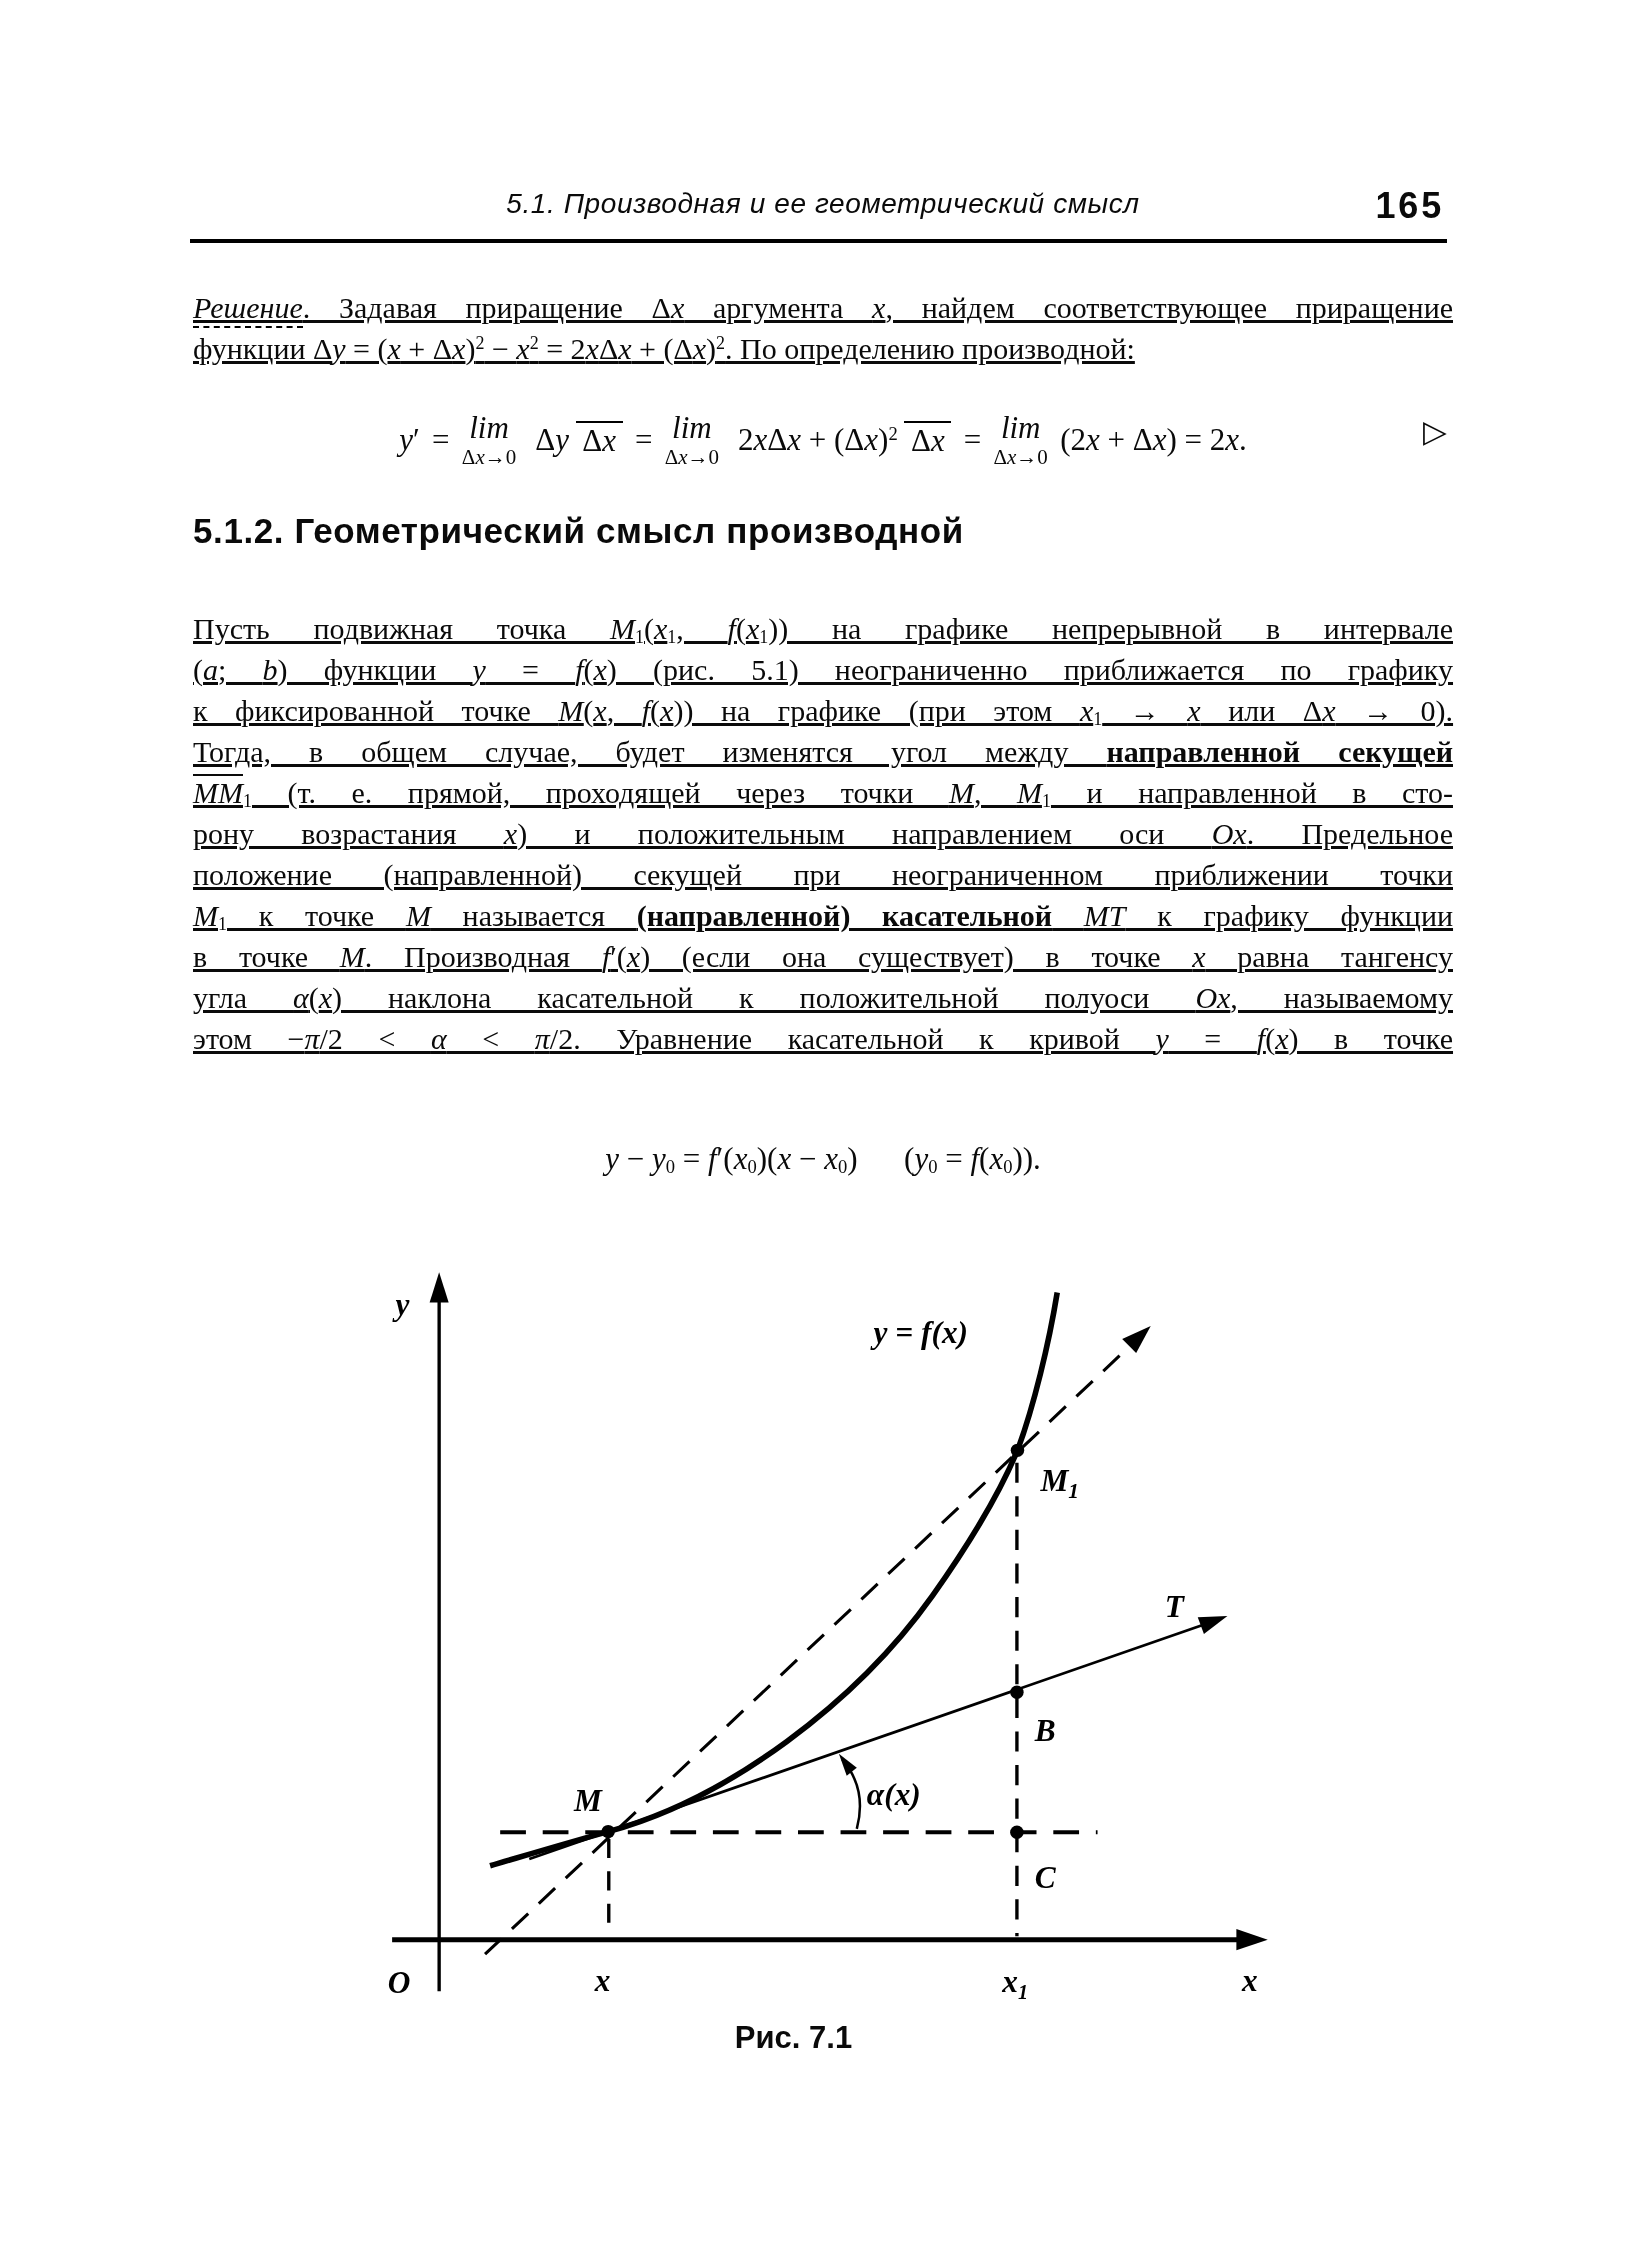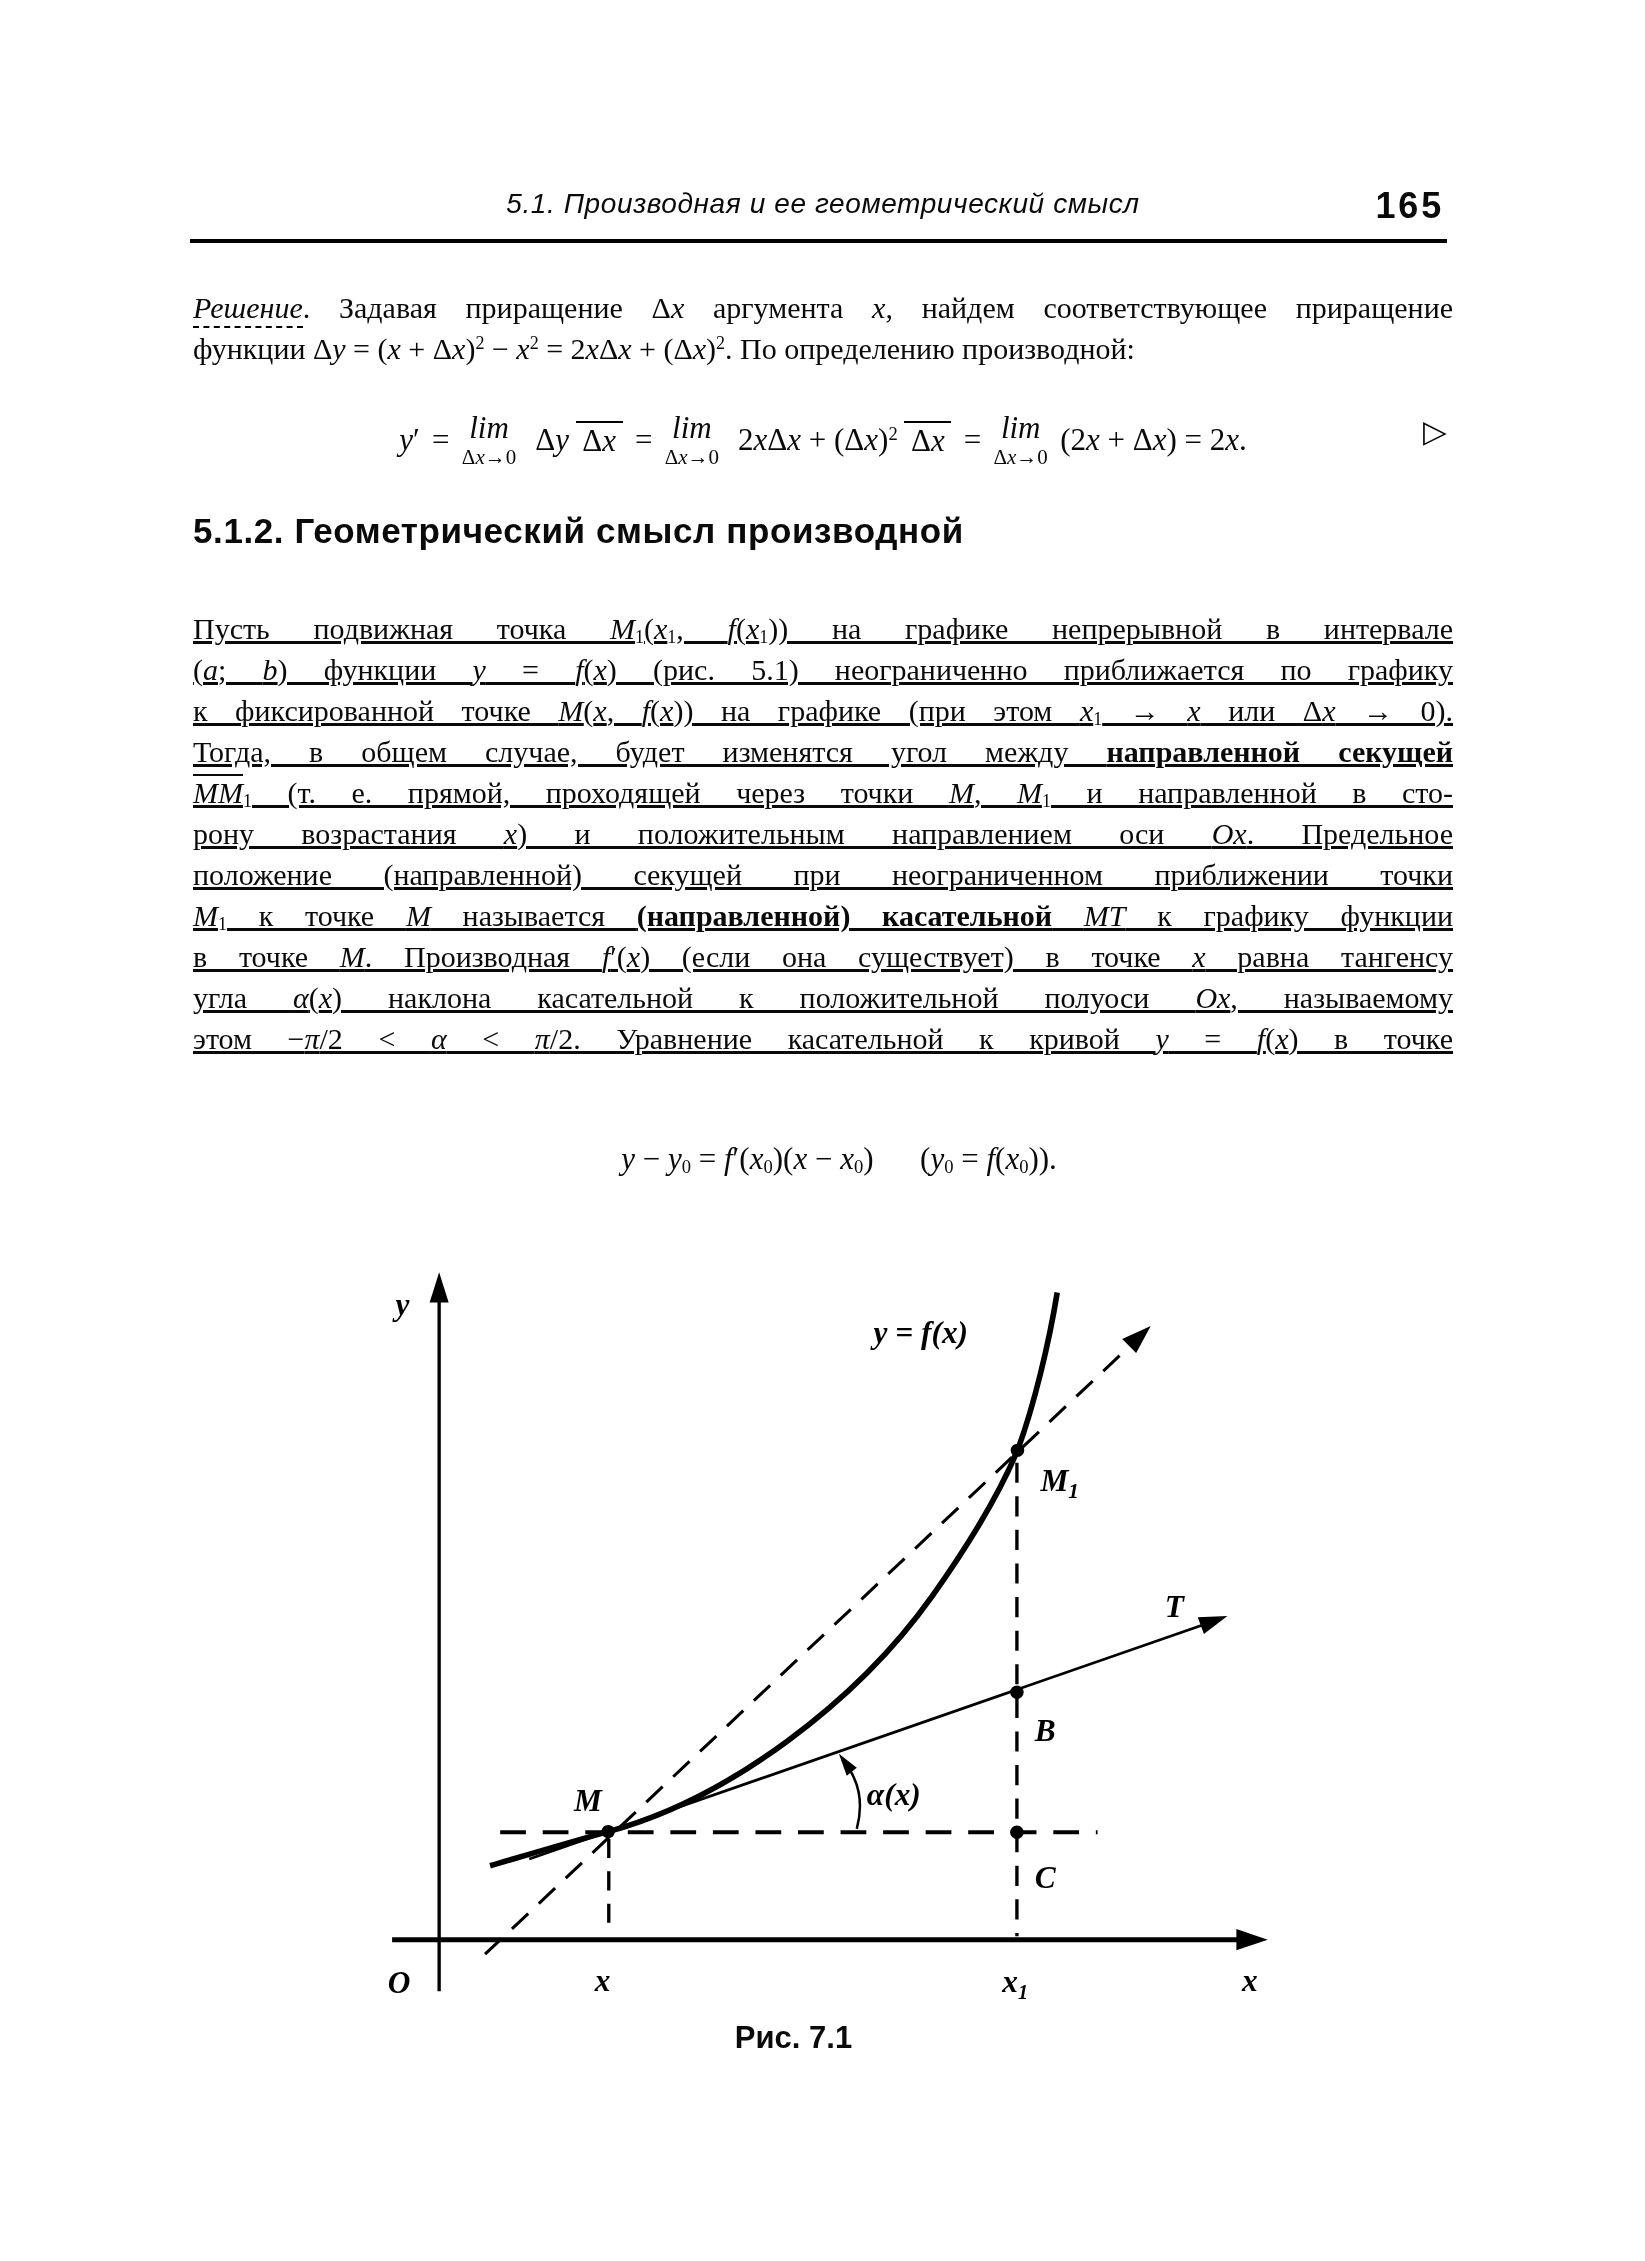--- a/index.html
+++ b/index.html
@@ -13,21 +13,21 @@
     left:193px;top:188px;width:1260px;text-align:center;
     font-family:"Liberation Sans",sans-serif;font-style:italic;font-size:28px;letter-spacing:0.6px;
   }
   #page-number{
     right:202px;top:185px;
     font-family:"Liberation Sans",sans-serif;font-weight:700;font-size:36px;letter-spacing:2.8px;
   }
   #header-rule{left:190px;top:239px;width:1257px;height:3.9px;background:#000;}
   
   .para{left:193px;width:1260px;font-size:30px;line-height:41px;}
-  #para-solution{top:287px;}
+  #para-solution{top:287px;text-decoration:underline;}
   #para-main{top:608px;text-decoration:underline;}
   .jline{text-align:justify;text-align-last:justify;}
   .jline.last{text-align:left;text-align-last:left;}
   i{font-style:italic;}
   b{font-weight:bold;}
   sub{font-size:0.60em;vertical-align:-0.22em;line-height:0;}
   sup{font-size:0.60em;vertical-align:0.55em;line-height:0;}
   .ov{text-decoration:overline;text-decoration-thickness:2.2px;}
   .du{border-bottom:2.8px dashed #000;padding-bottom:1.7px;}
   
@@ -44,21 +44,21 @@
   #qed1{
     left:1423px;top:416px;font-size:31px;line-height:1;
     font-family:"DejaVu Sans",sans-serif;
   }
   
   #section-heading{
     left:193px;top:511px;
     font-family:"Liberation Sans",sans-serif;font-weight:bold;font-size:35px;letter-spacing:0.6px;
   }
   
-  #formula2{left:209px;top:1136px;width:1260px;text-align:center;font-size:31px;line-height:45px;}
+  #formula2{left:193px;top:1136px;width:1260px;text-align:center;font-size:31px;line-height:45px;}
   
   #figure-wrap{left:364px;top:1260px;width:952px;height:795px;}
   svg text{
     font-family:"Liberation Serif",serif;font-style:italic;font-weight:600;font-size:56px;fill:#000;
   }
   #figure-caption{
     left:193px;top:2020px;width:1201px;text-align:center;
     font-family:"Liberation Sans",sans-serif;font-weight:bold;font-size:31px;
   }
 </style>

